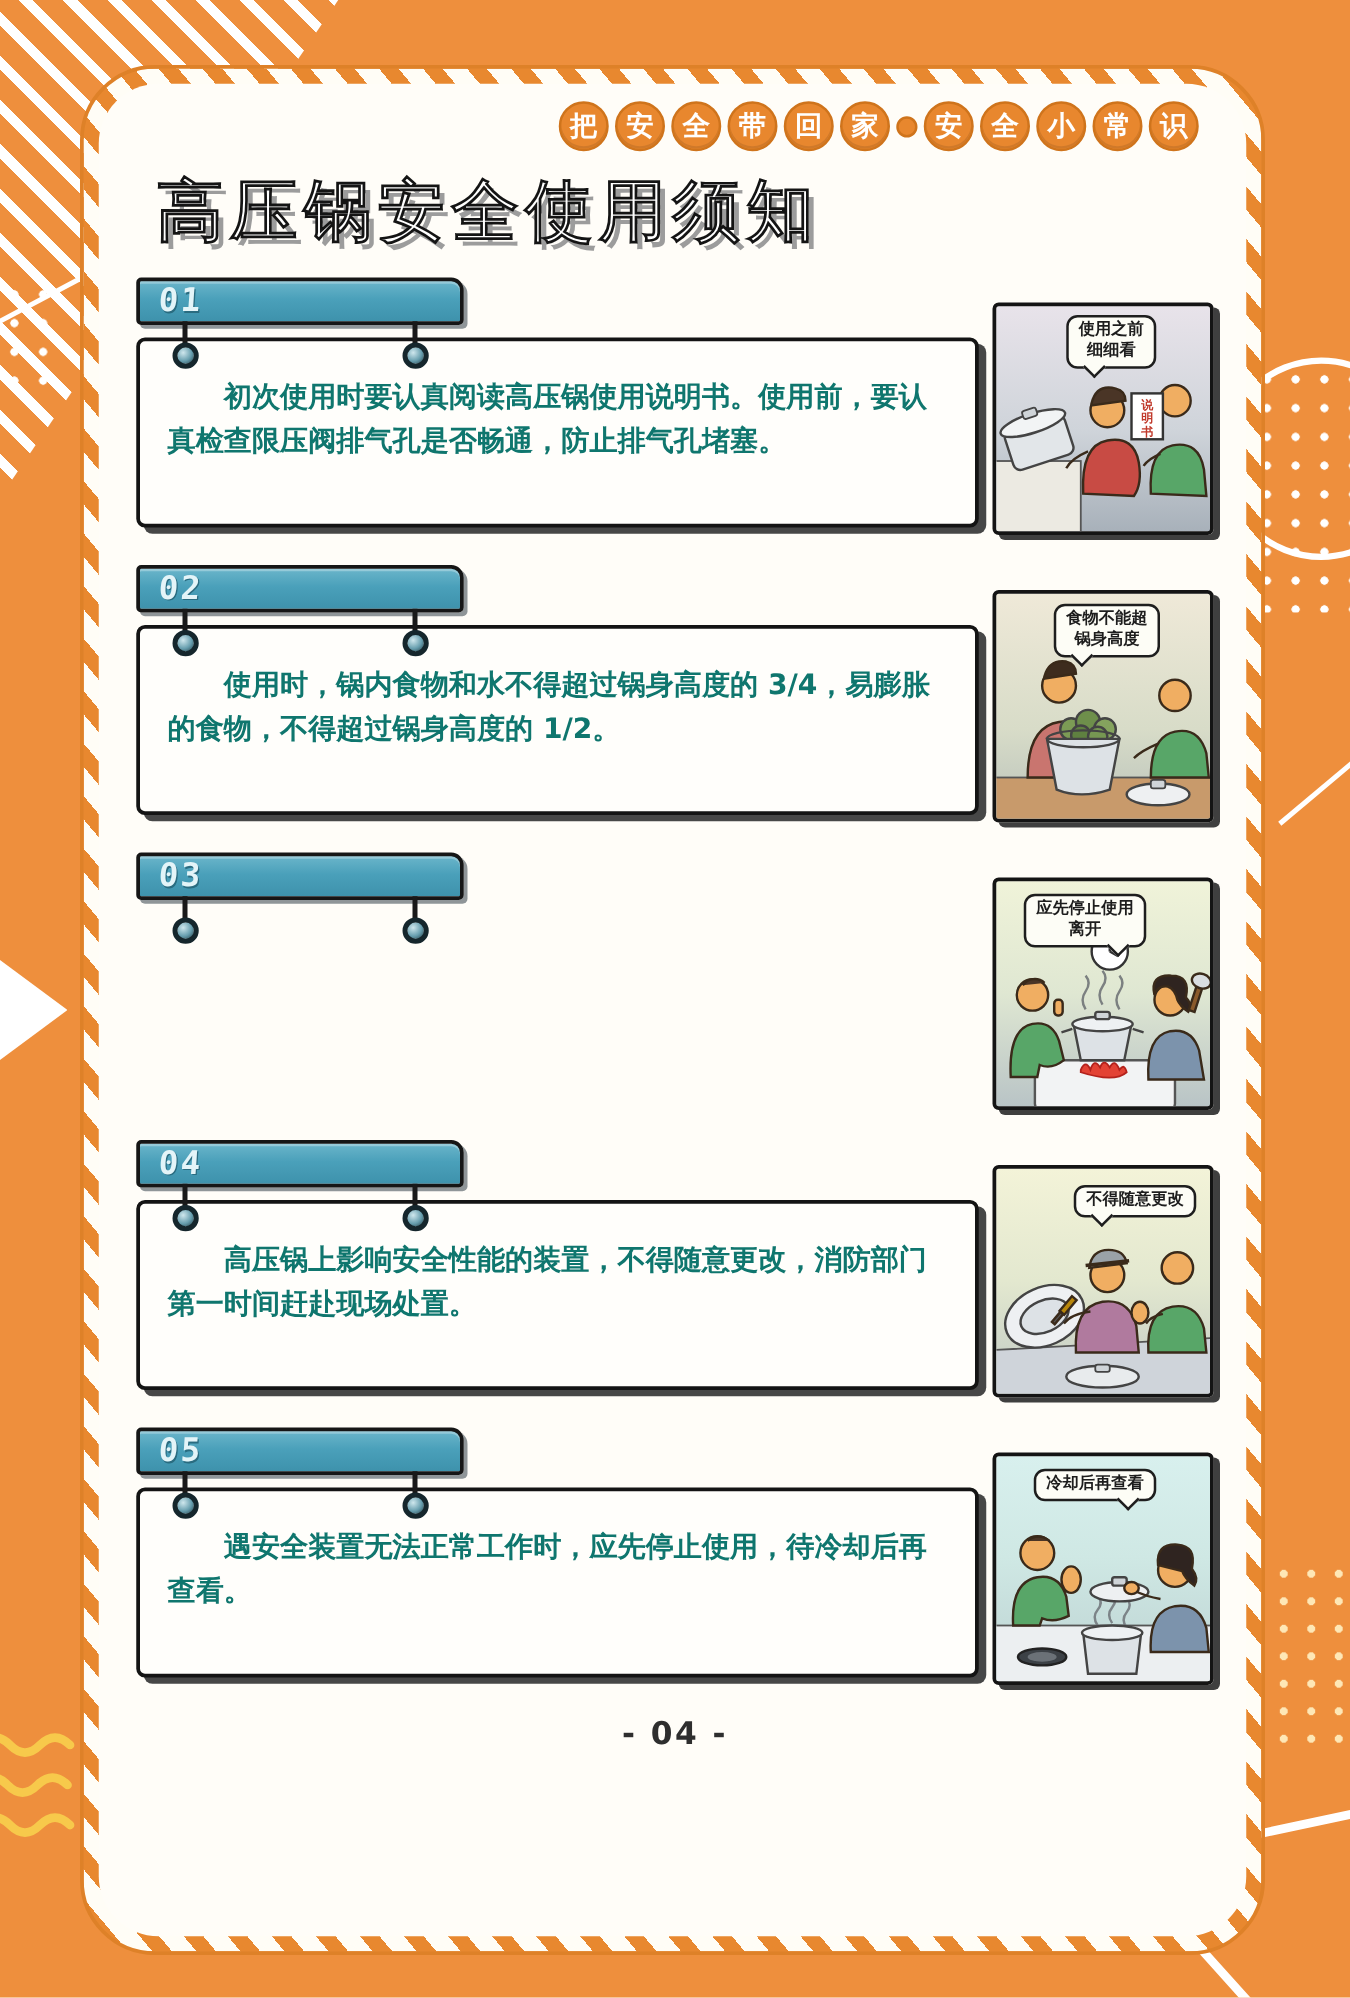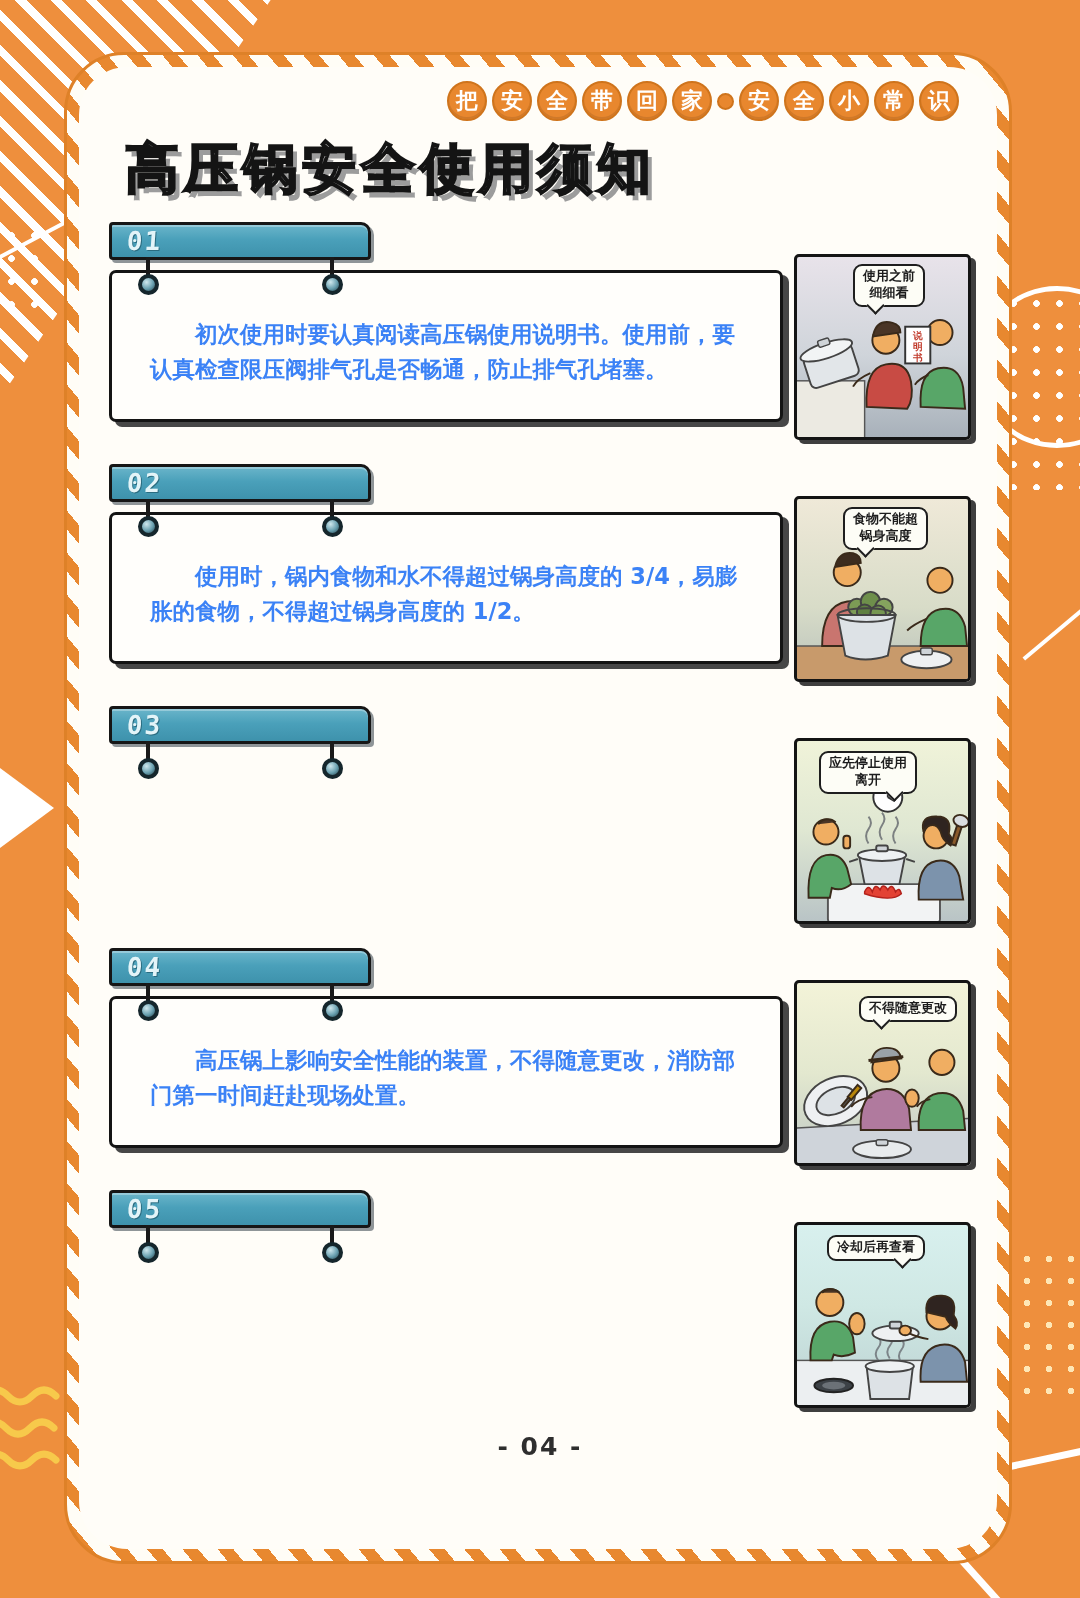--- a/index.html
+++ b/index.html
@@ -49,21 +49,21 @@
   .badge-row{display:flex;justify-content:flex-end;align-items:center;gap:5px;padding-right:12px;margin-top:2px;}
   .badge{
     width:36px;height:36px;border-radius:50%;flex:0 0 auto;
     background:#E8872E;border:2px solid #CF741C;color:#fff;
     font-size:22px;font-weight:bold;display:flex;align-items:center;justify-content:center;
     box-shadow:inset 0 -2px 0 rgba(0,0,0,.10);
   }
   .badge-dot{width:13px;height:13px;border-radius:50%;background:#E8872E;border:2px solid #CF741C;flex:0 0 auto;}
   
   .page-title{
-    margin:12px 0 16px 16px;font-size:54px;font-weight:700;letter-spacing:5px;color:#fff;
+    margin:12px 0 16px 16px;font-size:54px;font-weight:400;letter-spacing:5px;color:#fff;
     -webkit-text-stroke:2.2px #141414;text-shadow:5px 6px 0 #9c9c9c;
   }
   
   .intro{
     margin:16px 2px 0 0;font-size:23px;line-height:1.45;font-weight:700;color:#222;
     text-align:justify;text-indent:2em;
   }
   
   .sections{margin-top:16px;}
   .section{display:flex;align-items:flex-start;margin-bottom:24px;}
@@ -85,24 +85,24 @@
   .pin .head{
     width:13px;height:13px;border-radius:50%;margin:-1px auto 0;
     background:radial-gradient(circle at 35% 32%,#CFE7ED,#679EAE 55%,#233C44);
     border:4px solid #15262C;
   }
   .sec-box{
     margin-top:10px;height:152px;box-sizing:border-box;
     background:#FFFEFB;border:3px solid #141414;border-radius:7px;
     box-shadow:6px 5px 0 #474747;padding:28px 20px 0 22px;
   }
-  .sec-text{font-size:22.5px;line-height:1.55;font-weight:700;color:#3b82f6;text-indent:2em;margin:16px;}
+  .sec-text{font-size:22.5px;line-height:1.55;font-weight:700;color:#0f766e;text-indent:2em;margin:0;}
   
   .sec-illus{
-    width:177px;height:186px;margin-left:auto;margin-top:32px;box-sizing:border-box;
+    width:177px;height:186px;margin-left:auto;margin-top:20px;box-sizing:border-box;
     border:3px solid #141414;border-radius:5px;box-shadow:5px 4px 0 #3F3F3F;
     position:relative;overflow:hidden;
   }
   .illus-0{background:linear-gradient(180deg,#E8E3EA 0%,#CFD4DA 55%,#A8B1BA 100%);}
   .illus-1{background:linear-gradient(180deg,#EFE9D8 0%,#D8DCC8 60%,#B9C2BB 100%);}
   .illus-2{background:linear-gradient(180deg,#F0F3D9 0%,#DFE7D2 50%,#B9C4C6 100%);}
   .illus-3{background:linear-gradient(180deg,#F3F3D8 0%,#E3E8CF 50%,#C0C9C4 100%);padding-left:37px;}
   .illus-4{background:linear-gradient(180deg,#D8F0EE 0%,#CFE8E4 45%,#BCD2D2 100%);}
   .scene-host{position:absolute;inset:0;}
   .scene-host svg{position:absolute;inset:0;width:100%;height:100%;}
@@ -377,20 +377,23 @@
         <span class="sec-num">05</span>
       </div>
       <div class="pin pin-l">
               <div class="stem"></div>
               <div class="head"></div>
             </div>
       <div class="pin pin-r">
               <div class="stem"></div>
               <div class="head"></div>
             </div>
+      <div class="sec-box">
+        <p class="sec-text">遇安全装置无法正常工作时，应先停止使用，待冷却后再查看。</p>
+      </div>
     </div>
     <div class="sec-illus illus-4">
       <div class="bubble bpos-4 tail-r">冷却后再查看</div>
       <div class="scene-host">
               <svg viewBox="0 0 177 186">
   <rect x="-2" y="140" width="181" height="48" fill="#ECEFF1" stroke="#555" stroke-width="1.5"></rect>
   <ellipse cx="38" cy="166" rx="20" ry="7" fill="#3C4146" stroke="#222" stroke-width="2"></ellipse>
   <ellipse cx="38" cy="166" rx="12" ry="4" fill="#6B7177"></ellipse>
   <g fill="none" stroke="#70757A" stroke-width="2" opacity=".85">
     <path d="M84 140 q-5 -7 0 -13 q5 -6 0 -12"></path>

